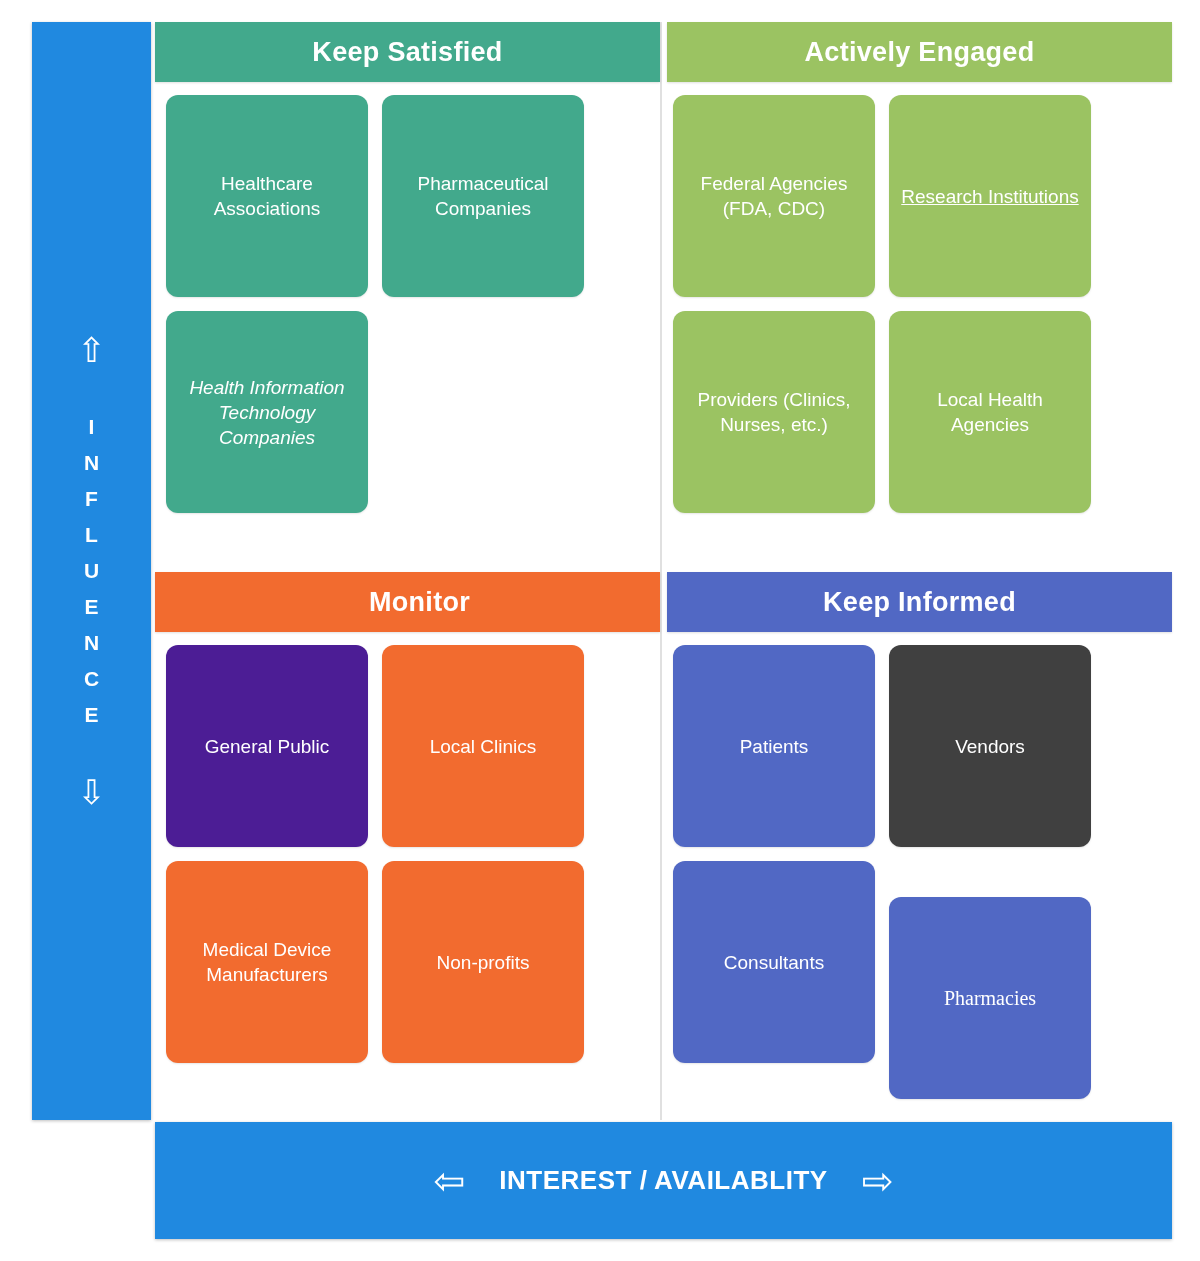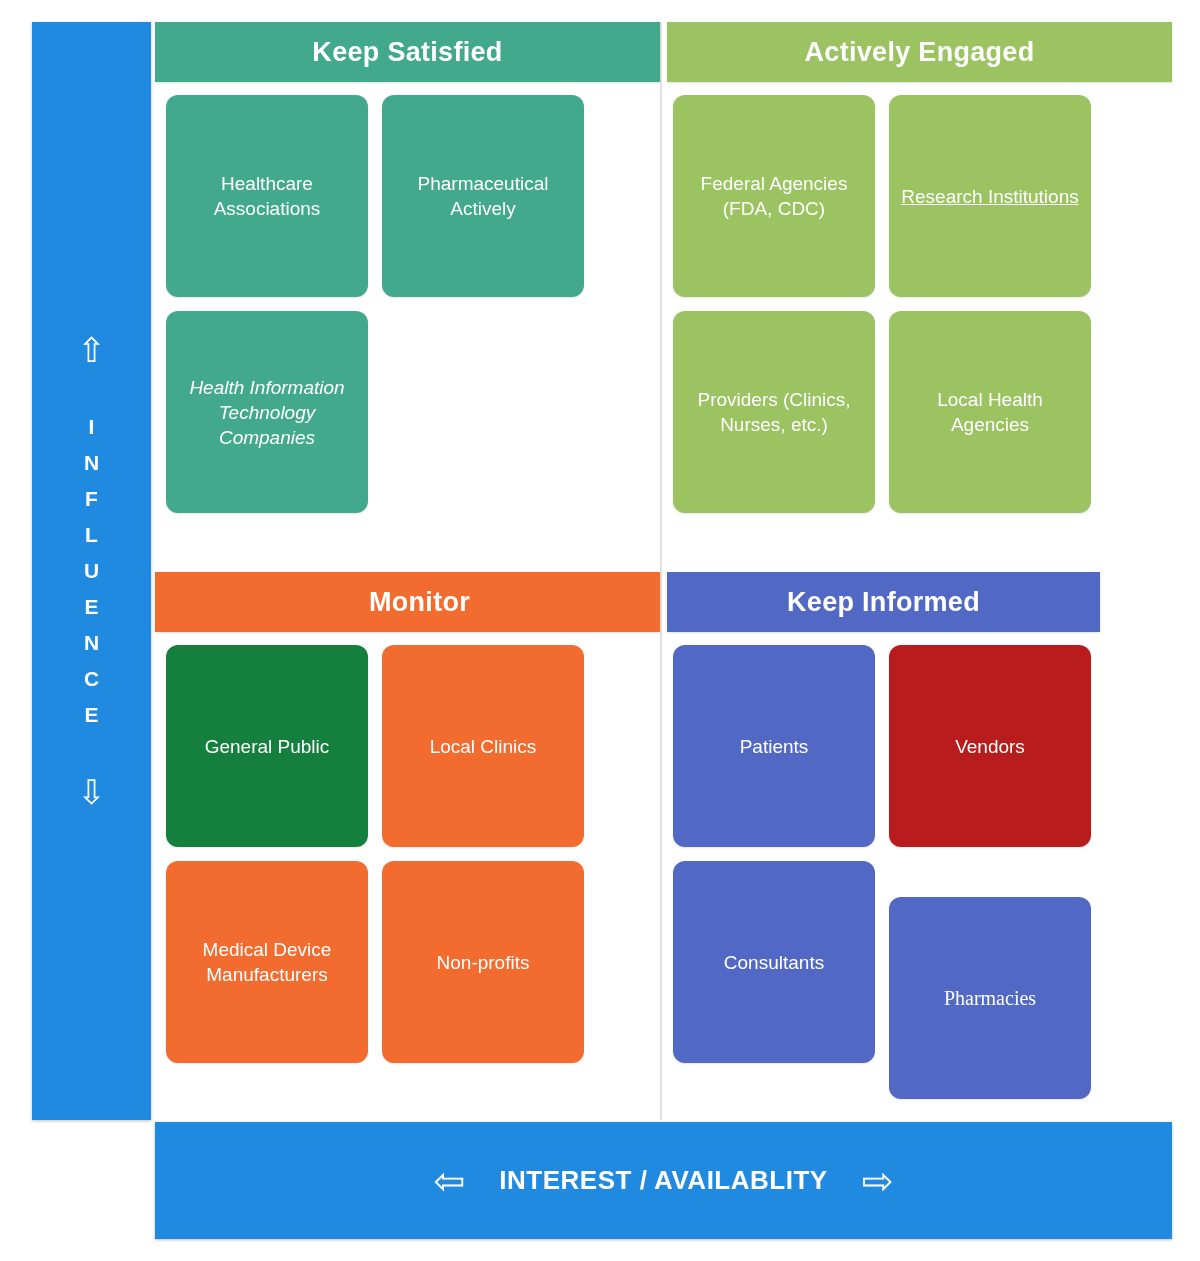--- a/index.html
+++ b/index.html
@@ -139,21 +139,21 @@
   .card.serif { font-family: "Liberation Serif", serif; font-size: 20px; }
 
   
   #q-keep-satisfied { left: 155px; top: 22px; width: 505px; height: 540px; }
   #q-keep-satisfied .quadrant-header { width: 505px; }
   #q-actively-engaged { left: 667px; top: 22px; width: 505px; height: 540px; }
   #q-actively-engaged .quadrant-header { width: 505px; }
   #q-monitor { left: 155px; top: 572px; width: 505px; height: 548px; }
   #q-monitor .quadrant-header { width: 505px; }
   #q-keep-informed { left: 667px; top: 572px; width: 505px; height: 548px; }
-  #q-keep-informed .quadrant-header { width: 433px; }
+  #q-keep-informed .quadrant-header { width: 505px; }
 
   #q-actively-engaged .cards-area,
   #q-keep-informed .cards-area { left: 6px; }
 </style>
 </head>
 <body>
 
 <div id="matrix">
 
   <div class="axis-bar" id="y-axis" style="background: rgb(32, 137, 224);">
@@ -172,21 +172,21 @@
     <span class="arrow-glyph arrow-down">⇩</span>
   </div>
 
   <div id="center-divider"></div>
 
   <div class="quadrant" id="q-keep-satisfied">
     <div class="quadrant-header" style="background: rgb(66, 169, 140);">Keep Satisfied</div>
     <div class="cards-area">
       <div class="card-row">
         <div class="card" style="background: rgb(66, 169, 140);">Healthcare Associations</div>
-        <div class="card" style="background: rgb(66, 169, 140);">Pharmaceutical Actively</div>
+        <div class="card" style="background: rgb(66, 169, 140);">Pharmaceutical Companies</div>
       </div>
       <div class="card-row">
         <div class="card" style="background: rgb(66, 169, 140); font-style: italic;">Health Information Technology Companies</div>
       </div>
     </div>
   </div>
 
   <div class="quadrant" id="q-actively-engaged">
     <div class="quadrant-header" style="background: rgb(155, 195, 98);">Actively Engaged</div>
     <div class="cards-area">
@@ -198,36 +198,36 @@
         <div class="card" style="background: rgb(155, 195, 98);">Providers (Clinics, Nurses, etc.)</div>
         <div class="card" style="background: rgb(155, 195, 98);">Local Health Agencies</div>
       </div>
     </div>
   </div>
 
   <div class="quadrant" id="q-monitor">
     <div class="quadrant-header" style="background: rgb(242, 107, 47); padding-left: 24px;">Monitor</div>
     <div class="cards-area">
       <div class="card-row">
-        <div class="card" style="background: #15803d;">General Public</div>
+        <div class="card" style="background: #4c1d95;">General Public</div>
         <div class="card" style="background: rgb(242, 107, 47);">Local Clinics</div>
       </div>
       <div class="card-row">
         <div class="card" style="background: rgb(242, 107, 47);">Medical Device Manufacturers</div>
         <div class="card" style="background: rgb(242, 107, 47);">Non-profits</div>
       </div>
     </div>
   </div>
 
   <div class="quadrant" id="q-keep-informed">
     <div class="quadrant-header" style="background: rgb(81, 104, 196);">Keep Informed</div>
     <div class="cards-area">
       <div class="card-row">
         <div class="card" style="background: rgb(81, 104, 196);">Patients</div>
-        <div class="card" style="background: #b91c1c;">Vendors</div>
+        <div class="card" style="background: #404040;">Vendors</div>
       </div>
       <div class="card-row">
         <div class="card" style="background: rgb(81, 104, 196);">Consultants</div>
         <div class="card serif" style="background: rgb(81, 104, 196); margin-top: 36px;">Pharmacies</div>
       </div>
     </div>
   </div>
 
   <div class="axis-bar" id="x-axis" style="background: rgb(32, 137, 224);">
     <span class="arrow-glyph arrow-left">⇦</span>

